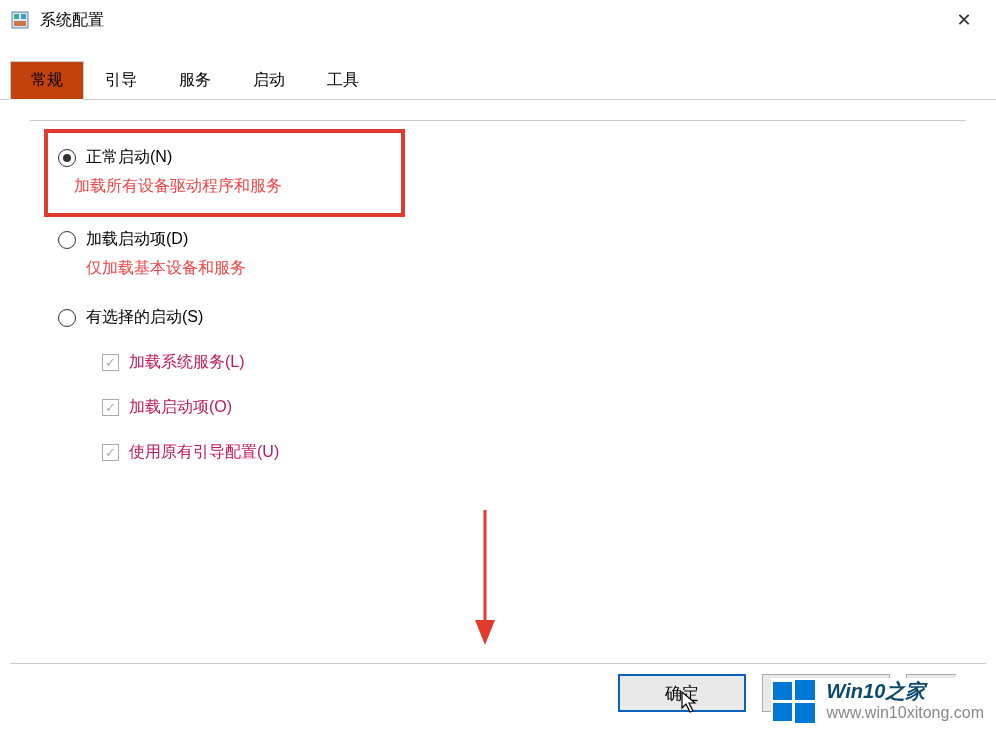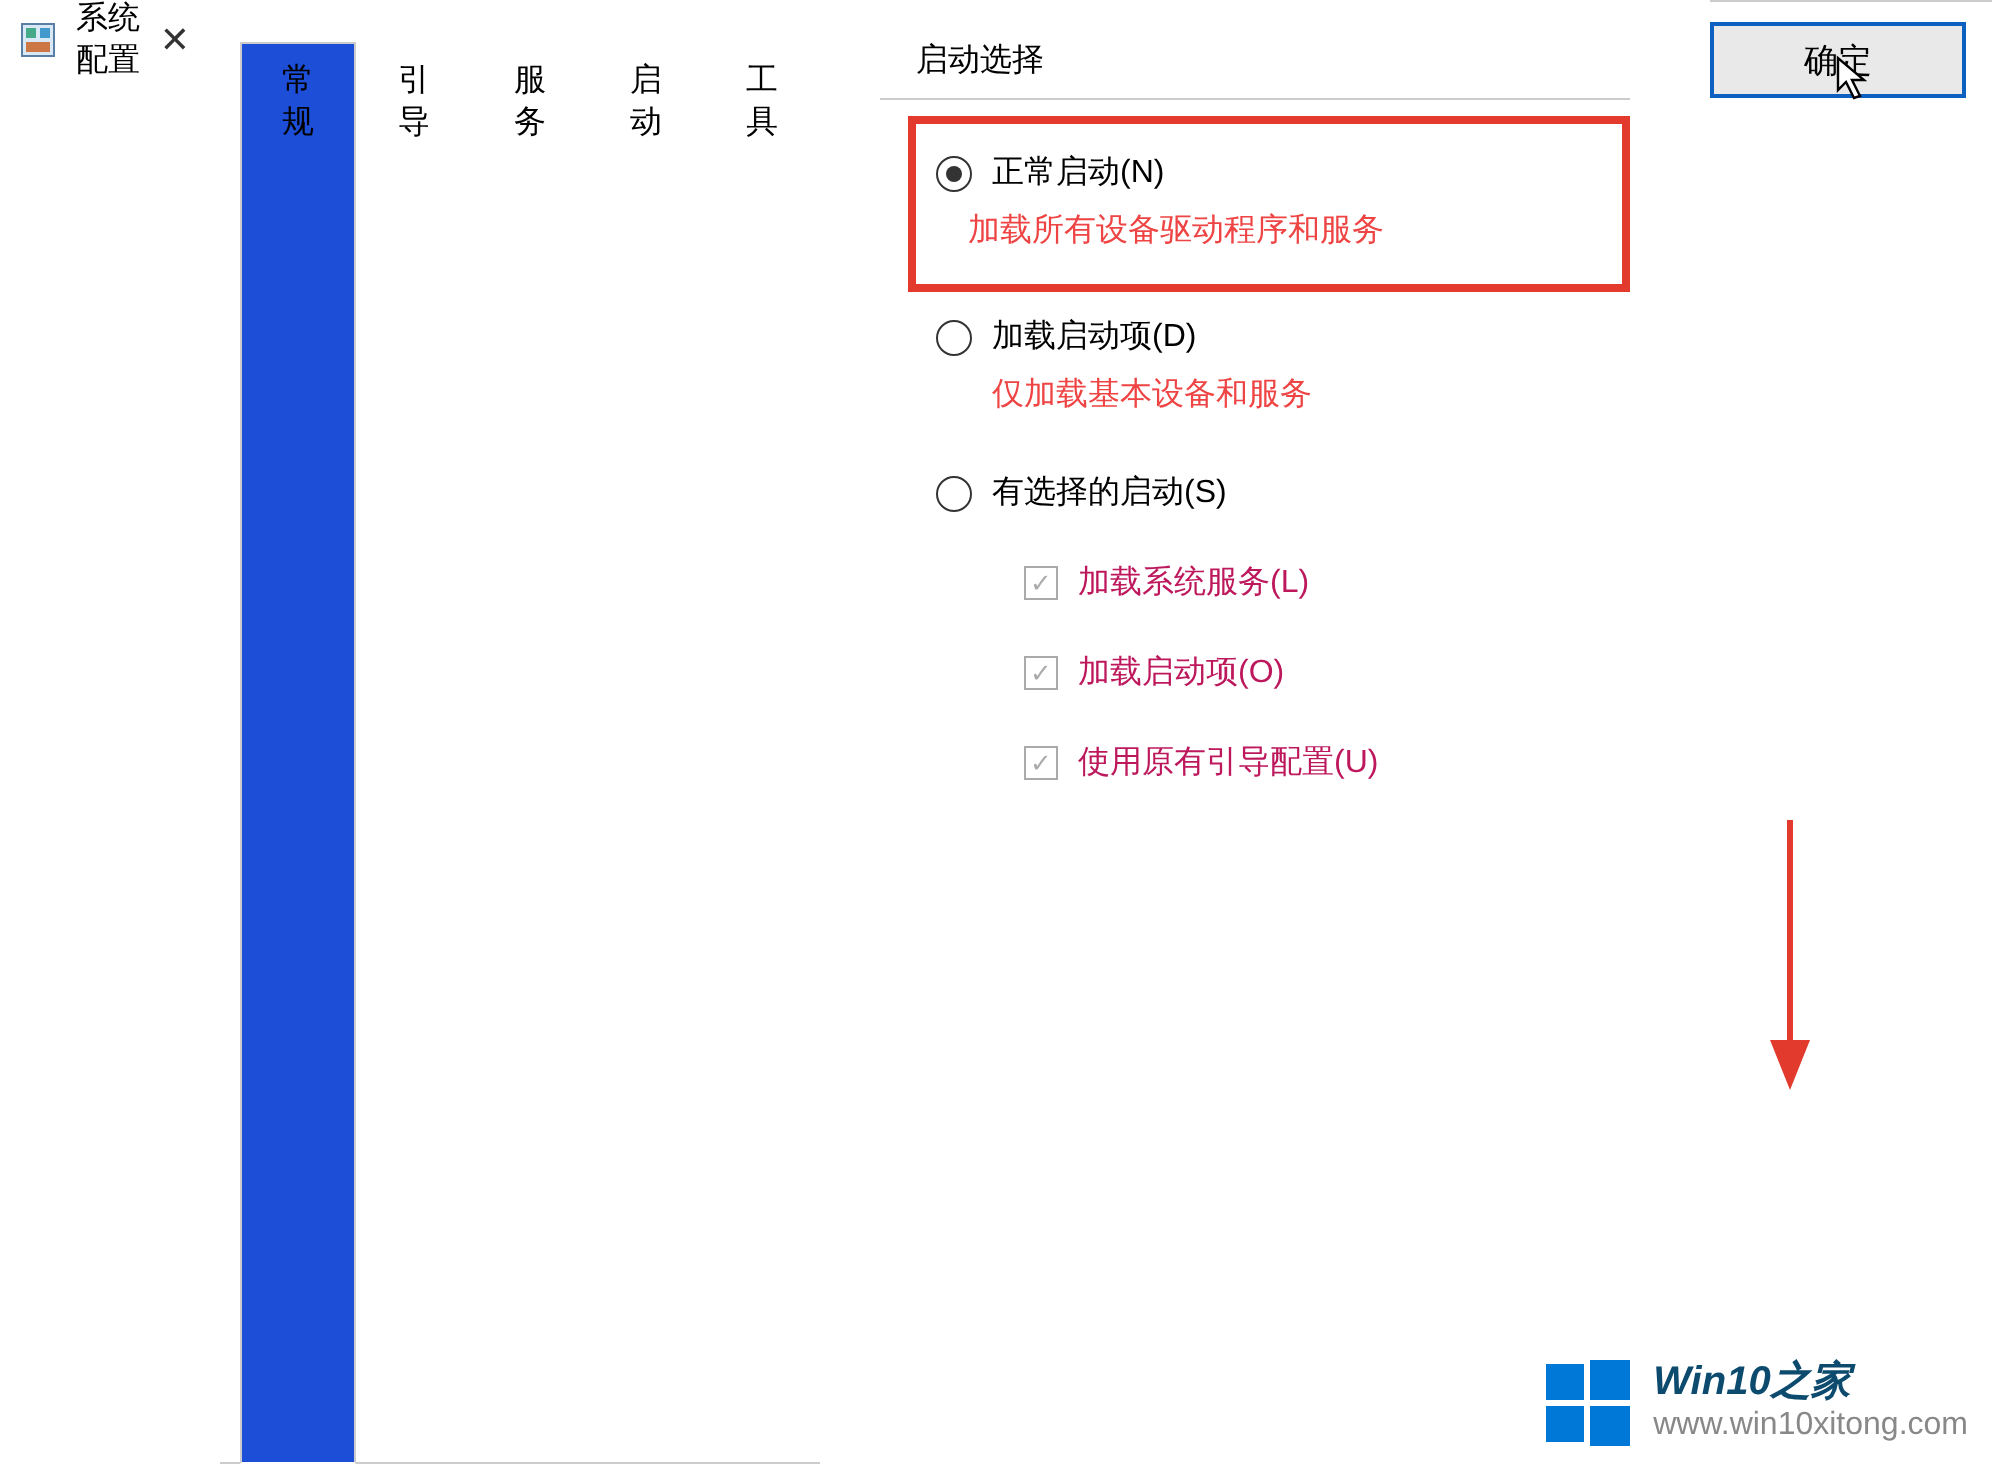--- a/index.html
+++ b/index.html
@@ -13,21 +13,21 @@
       width: 996px;
       height: 732px;
       position: relative;
       overflow: hidden;
     }
     .window {
       width: 100%;
       height: 100%;
       background: #fff;
       display: flex;
-      flex-direction: row;
+      flex-direction: column;
     }
     .titlebar {
       height: 40px;
       display: flex;
       align-items: center;
       padding: 0 10px;
       border-bottom: none;
     }
     .app-icon {
       width: 20px;
@@ -64,21 +64,21 @@
       color: #000;
       cursor: pointer;
       border: 1px solid transparent;
       border-bottom: none;
       position: relative;
       top: 1px;
     }
     .tab.active {
       border: 1px solid #ccc;
       border-bottom: 1px solid #fff;
-      background: #1d4ed8;
+      background: #c2410c;
     }
     .content {
       flex: 1;
       padding: 20px 30px;
       position: relative;
     }
     .group-label {
       font-size: 16px;
       color: #000;
       margin-bottom: 8px;
@@ -253,21 +253,20 @@
 
   <div class="tabs">
     <div class="tab active"><span>常规</span></div>
     <div class="tab"><span>引导</span></div>
     <div class="tab"><span>服务</span></div>
     <div class="tab"><span>启动</span></div>
     <div class="tab"><span>工具</span></div>
   </div>
 
   <div class="content">
-    <div class="group-label">启动选择</div>
     <div class="group-box">
 
       <div class="highlight-box">
         <div class="radio-row">
           <span class="radio checked"></span>
           <span>正常启动(N)</span>
         </div>
         <div class="sub-text">加载所有设备驱动程序和服务</div>
       </div>
 

